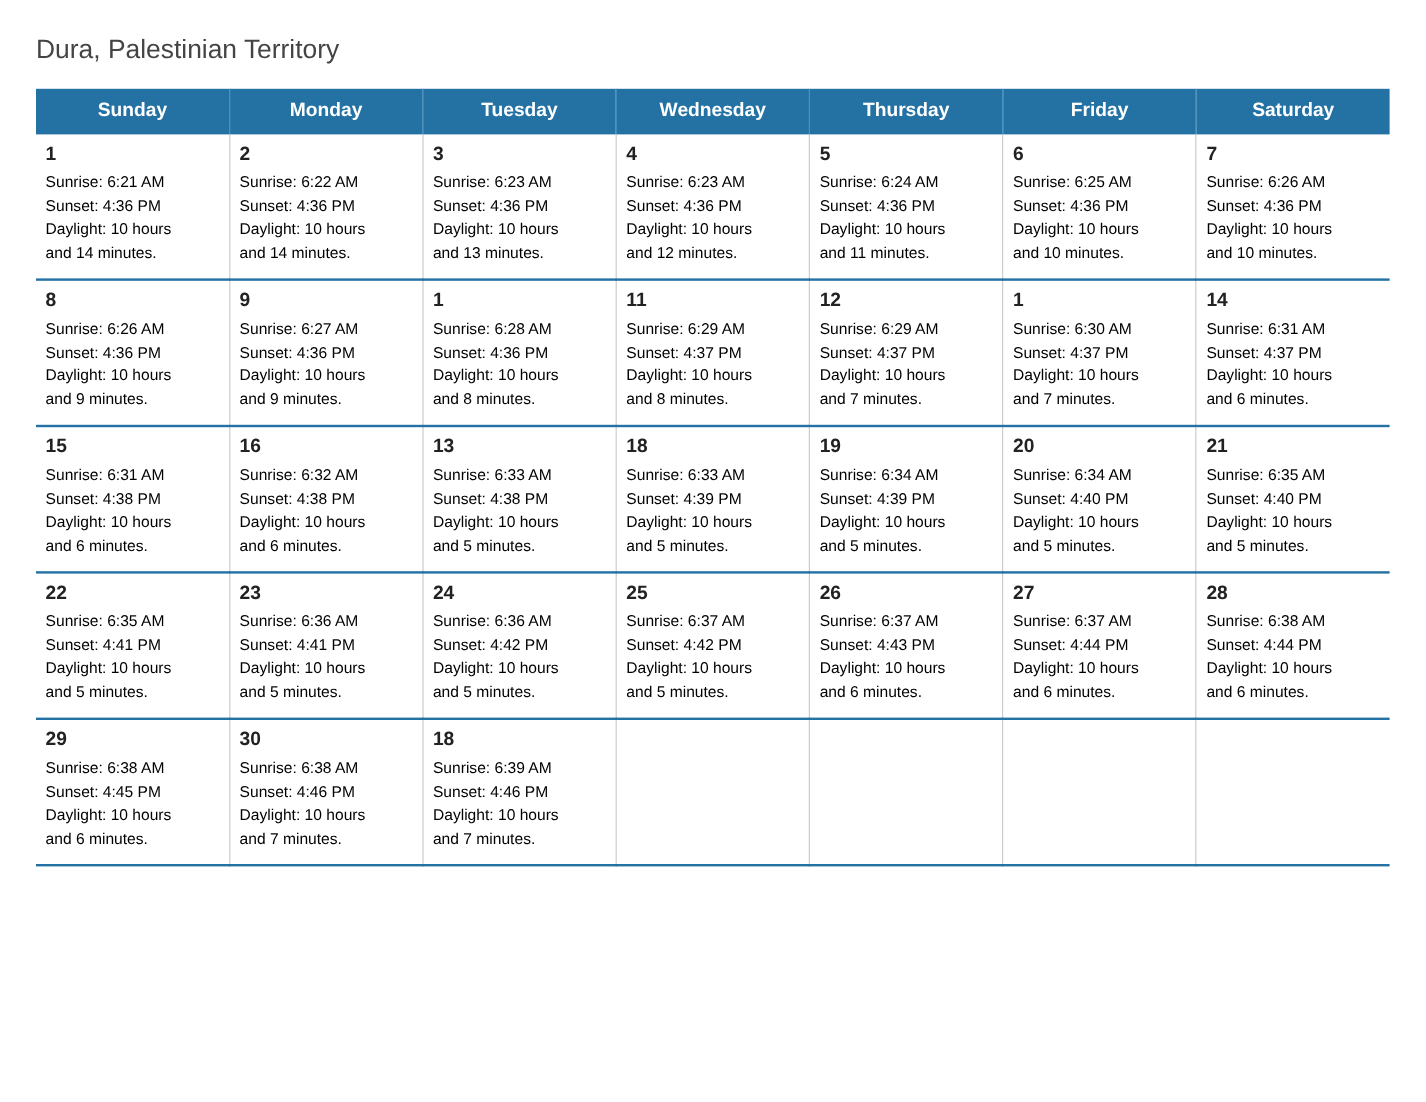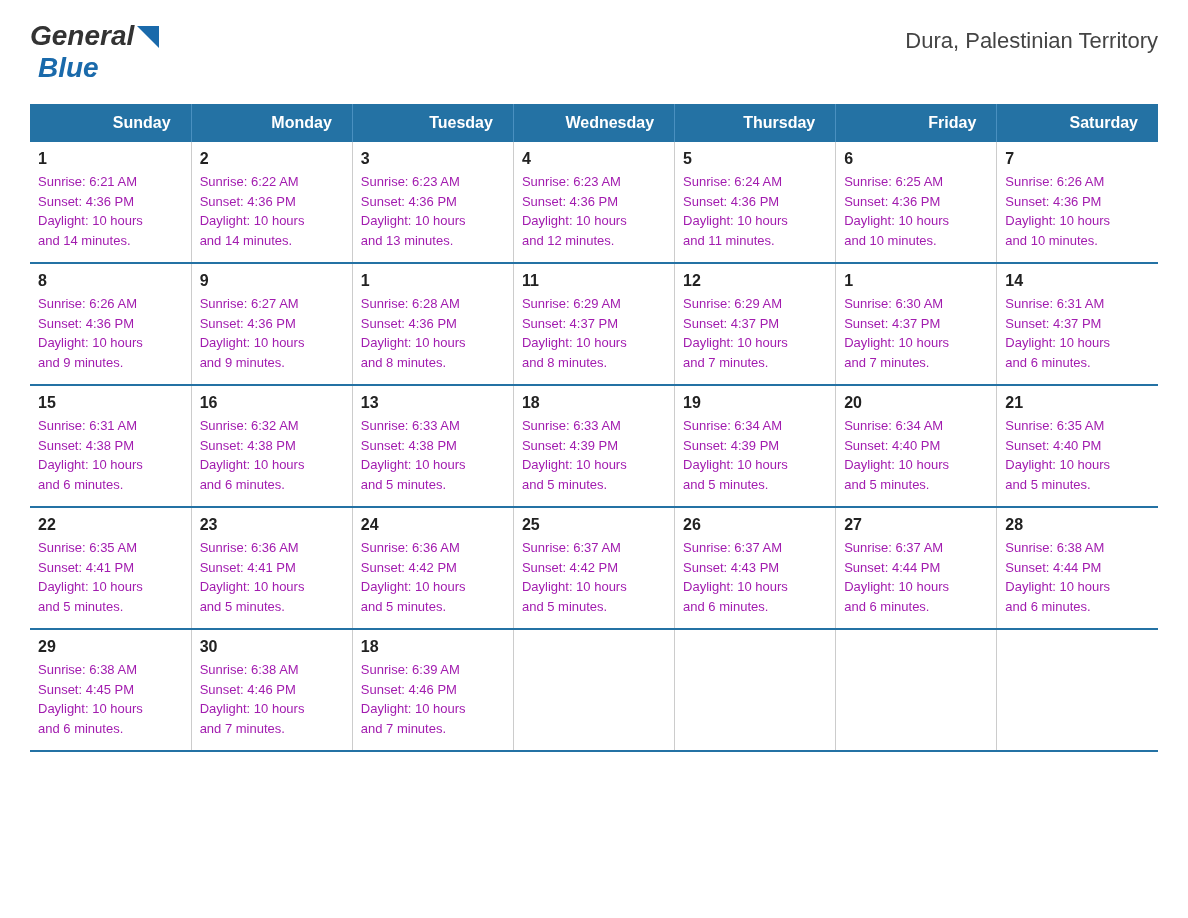--- a/index.html
+++ b/index.html
@@ -58,21 +58,21 @@
       border-collapse: collapse;
     }
     .calendar thead tr {
       background-color: #2472a4;
     }
     .calendar thead th {
       color: #ffffff;
       font-size: 16px;
       font-weight: bold;
       padding: 10px 20px;
-      text-align: right;
+      text-align: center;
       border-right: 1px solid #4a90c0;
     }
     .calendar thead th:last-child {
       border-right: none;
     }
     .calendar tbody tr {
       border-bottom: 2px solid #2472a4;
     }
     .calendar tbody td {
       vertical-align: top;
@@ -91,40 +91,27 @@
     }
     .day-number {
       font-size: 16px;
       font-weight: bold;
       margin-bottom: 4px;
       display: block;
     }
     .day-info {
       font-size: 13px;
       line-height: 1.5;
-      color: #a21caf;
+      color: #000000;
     }
   </style>
 </head>
 <body>
 
 <div class="header">
-  <div class="logo">
-    <div class="logo-top">
-      <span class="logo-general">General</span>
-      <div style="display:inline-block; margin-left:3px; margin-top:6px;">
-        <svg width="22" height="22" viewBox="0 0 22 22">
-          <polygon points="0,0 22,0 22,22" fill="#1a6aab"></polygon>
-        </svg>
-      </div>
-    </div>
-    <div style="padding-left:4px;">
-      <span class="logo-blue">Blue</span>
-    </div>
-  </div>
   <div class="title-area">
     <div class="location">Dura, Palestinian Territory</div>
   </div>
 </div>
 
 <table class="calendar">
   <thead>
     <tr>
     <th>Sunday</th>
         <th>Monday</th>

